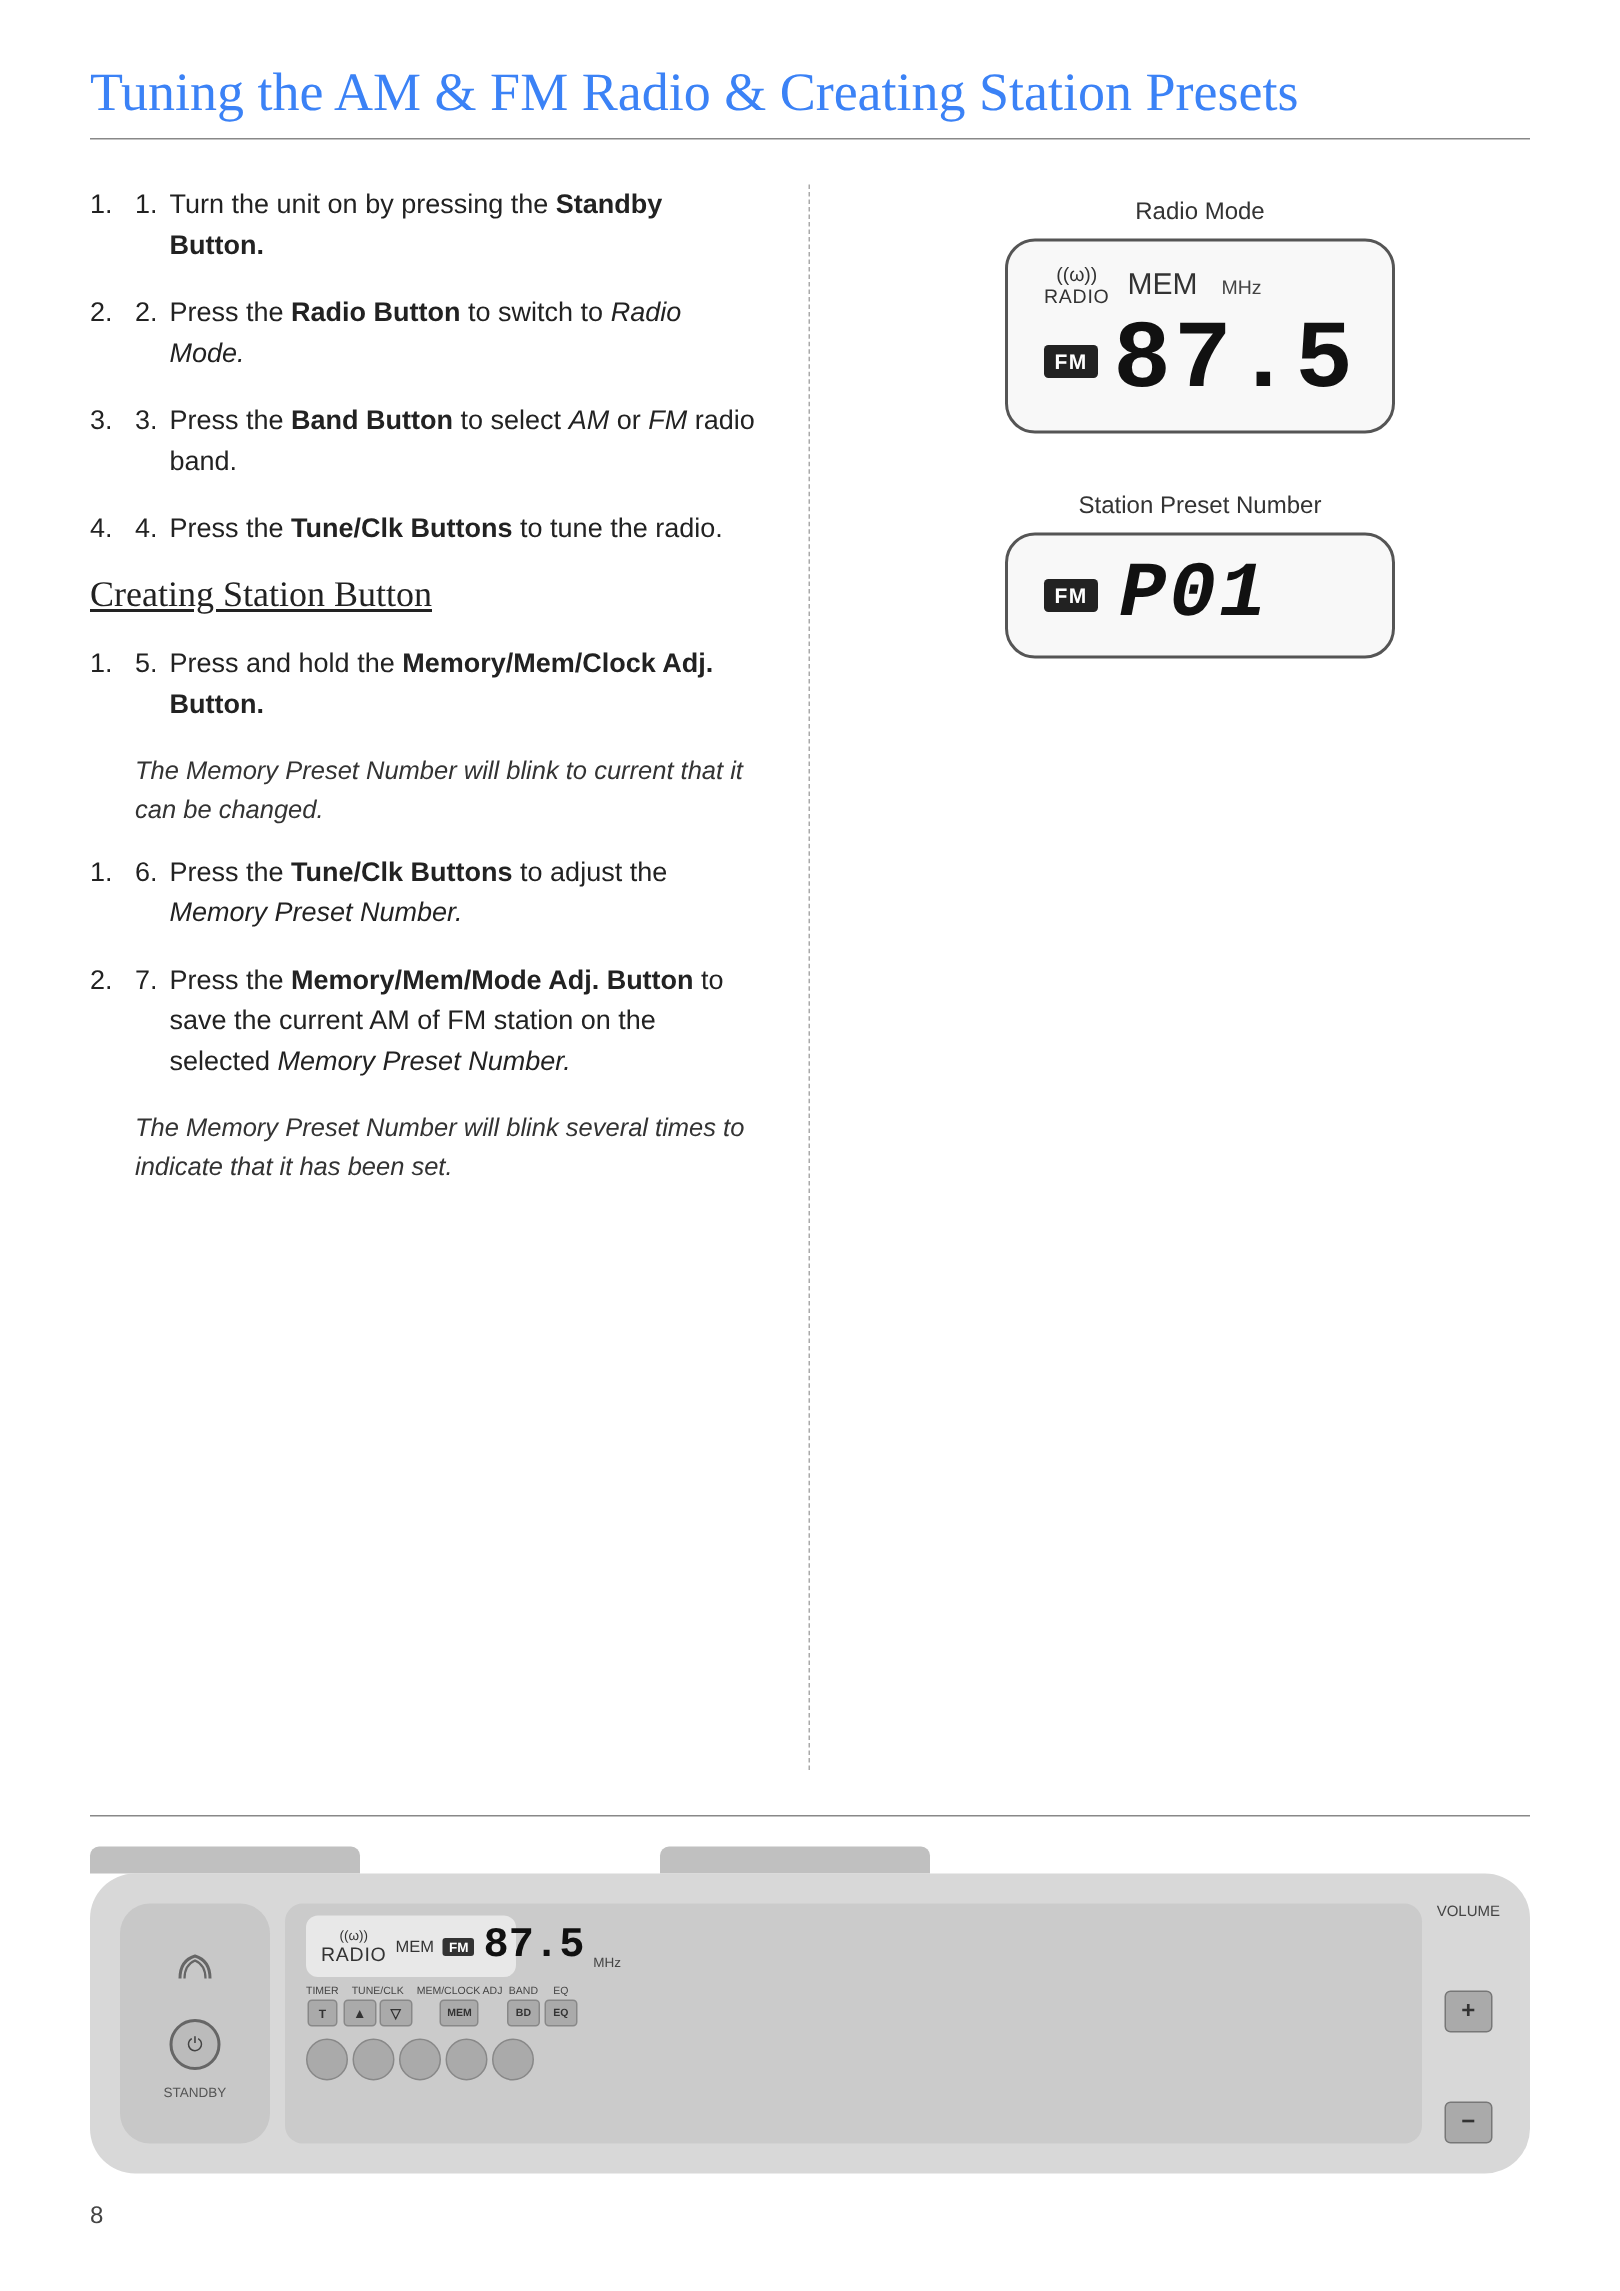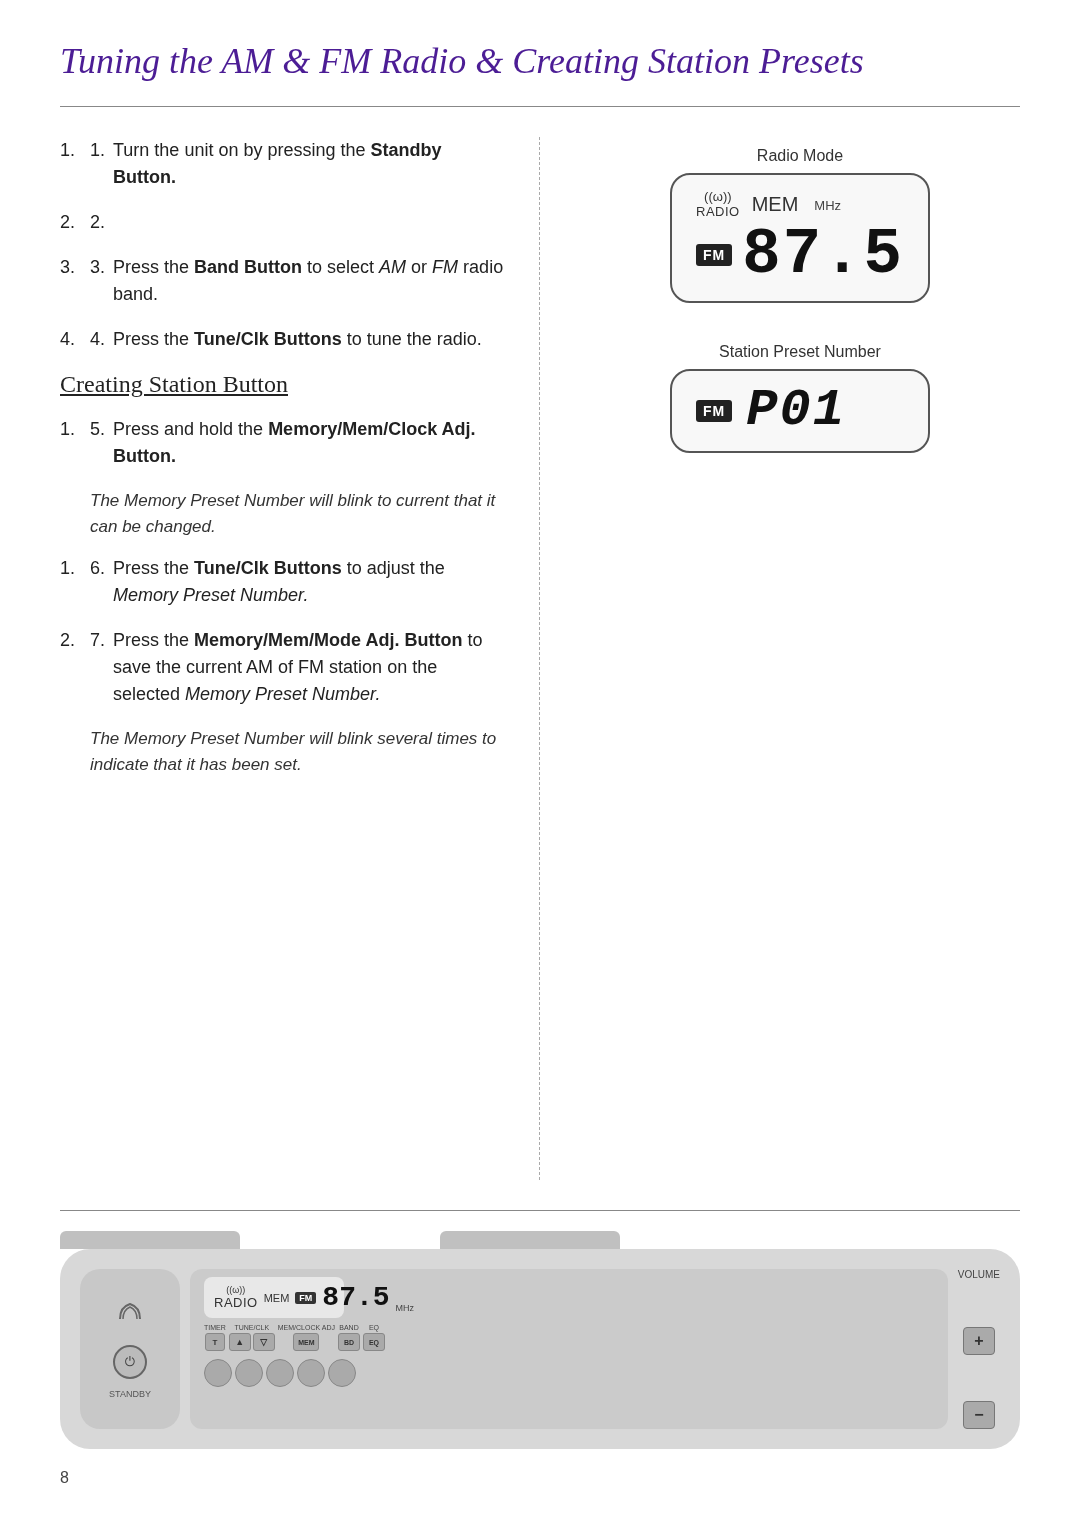--- a/index.html
+++ b/index.html
@@ -18,26 +18,25 @@
       min-height: 1527px;
       padding: 40px 60px 40px 60px;
       display: flex;
       flex-direction: column;
     }
 
     
     .page-title {
       font-size: 36px;
       font-weight: normal;
-      color: #4c1d95;
+      color: #3b82f6;
       border-bottom: 1.5px solid #888;
-      padding-bottom: 24px;
+      padding-bottom: 10px;
       margin-bottom: 30px;
       font-family: Georgia, serif;
-      font-style: italic;
     }
 
     
     .main-content {
       display: flex;
       flex-direction: row;
       gap: 0;
       flex: 1;
     }
 
@@ -368,20 +367,21 @@
   <div class="main-content">
 
     <div class="left-column">
       <ol>
         <li>
           <span>1.</span>
           <span>Turn the unit on by pressing the <b>Standby Button.</b></span>
         </li>
         <li>
           <span>2.</span>
+          <span>Press the <b>Radio Button</b> to switch to <em>Radio Mode.</em></span>
         </li>
         <li>
           <span>3.</span>
           <span>Press the <b>Band Button</b> to select <em>AM</em> or <em>FM</em> radio band.</span>
         </li>
         <li>
           <span>4.</span>
           <span>Press the <b>Tune/Clk Buttons</b> to tune the radio.</span>
         </li>
       </ol>

